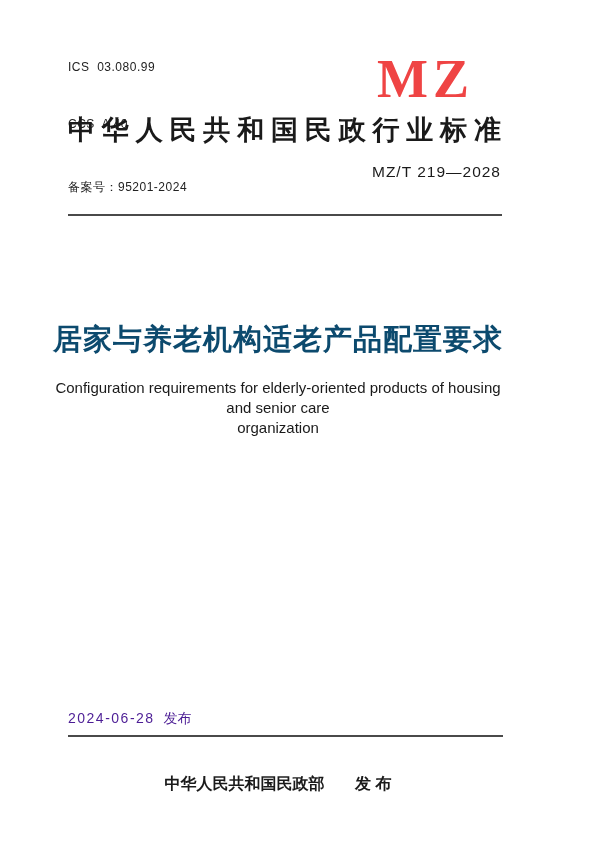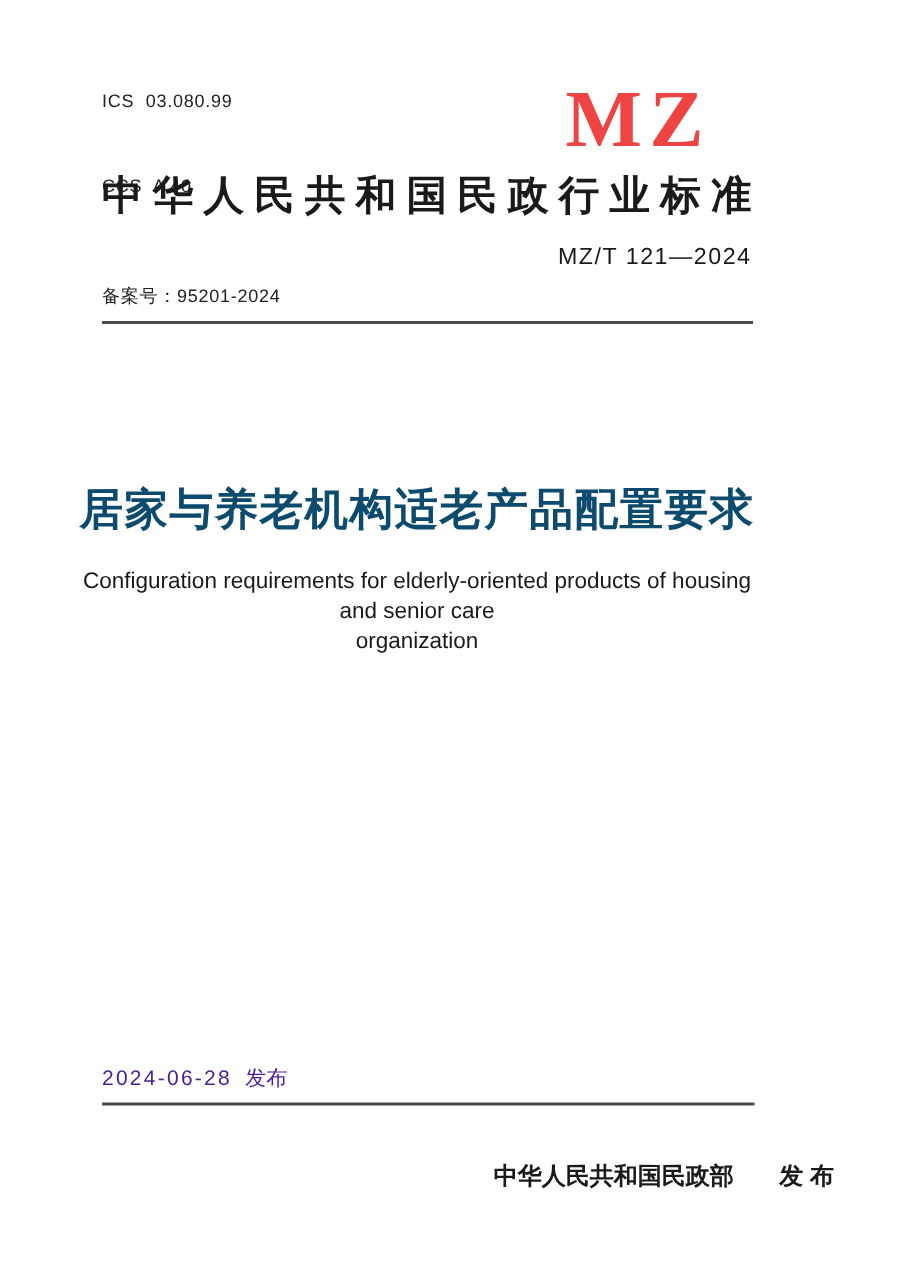--- a/index.html
+++ b/index.html
@@ -22,21 +22,21 @@
     position: absolute;
     left: 68px;
     top: 20px;
     font-size: 12px;
     line-height: 19px;
     letter-spacing: 0.5px;
     white-space: pre;
     color: #222;
   }
   .codes .record {
-    margin-top: 16px;
+    margin-top: 6px;
   }
 
   
   .logo {
     position: absolute;
     right: 82px;
     top: 52px;
     font-family: "Liberation Serif", "DejaVu Serif", serif;
     font-weight: 700;
     font-size: 54px;
@@ -129,21 +129,21 @@
   .date-label {
     margin-left: 5px;
   }
 
   
   .publisher-row {
     position: absolute;
     left: 0;
     right: 0;
     top: 774px;
-    text-align: right;
+    text-align: center;
     font-size: 16px;
     font-weight: 600;
     color: #1a1a1a;
   }
   .publish-label {
     margin-left: 26px;
     white-space: pre;
   }
 </style>
 </head>
@@ -168,21 +168,21 @@
       <span>和</span>
       <span>国</span>
       <span>民</span>
       <span>政</span>
       <span>行</span>
       <span>业</span>
       <span>标</span>
       <span>准</span>
     </div>
 
-  <div class="std-number">MZ/T 121—2024</div>
+  <div class="std-number">MZ/T 219—2028</div>
 
   <div class="rule rule-top"></div>
 
   <h1 class="doc-title">居家与养老机构适老产品配置要求</h1>
 
   <p class="doc-title-en">
     <span>Configuration requirements for elderly-oriented products of housing and senior care</span><br>
     <span>organization</span>
   </p>
 

